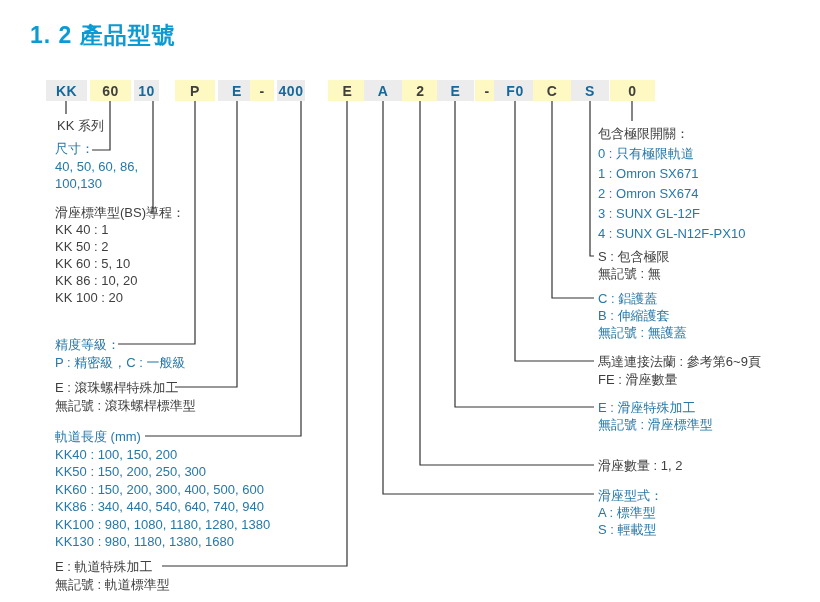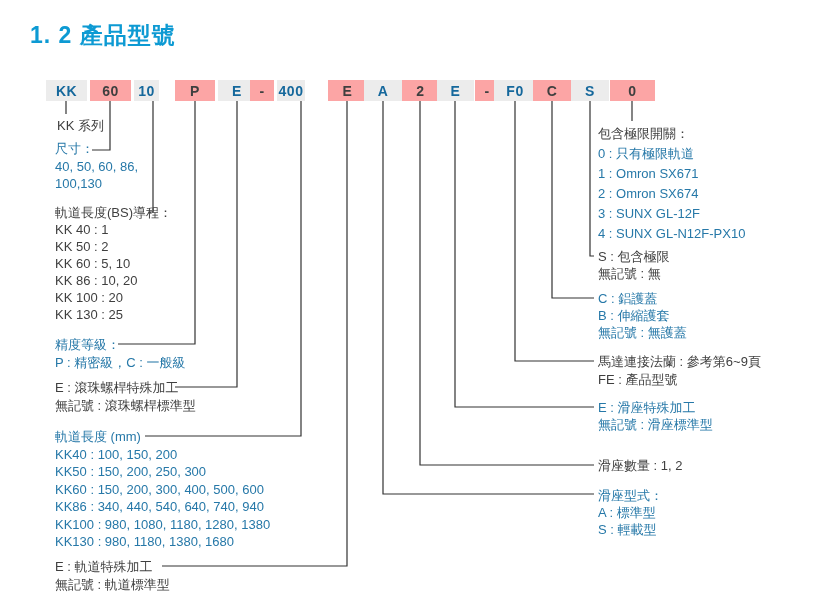--- a/index.html
+++ b/index.html
@@ -11,21 +11,21 @@
   .page-title{
     position:absolute;left:18px;top:8px;margin:12px;
     font-size:23px;font-weight:bold;color:#0d9ad3;letter-spacing:1px;white-space:nowrap;
   }
   .code-row{position:absolute;top:80px;left:0;height:21px;width:820px;}
   .seg{
     position:absolute;top:0;height:21px;display:flex;align-items:center;justify-content:center;
     font-size:14px;font-weight:bold;color:#15689c;letter-spacing:0.5px;
   }
   .seg.light{background:#ececec;}
-  .seg.dark{background:#fca5a5;}
+  .seg.dark{background:#fef9c3;}
   svg.lines{position:absolute;left:0;top:0;pointer-events:none;}
   .blk{position:absolute;font-size:13px;line-height:17px;white-space:nowrap;}
   .blk.lh175{line-height:17.5px;}
   .blk.lh20{line-height:20px;}
   .blue{color:#2678a8;}
   .dark{color:#3f3f3f;}
 </style>
 </head>
 <body>
 
@@ -75,27 +75,26 @@
     <div>KK 系列</div>
   </div>
 
   <div class="blk blue lh175" style="left:55px;top:140px">
     <div>尺寸：</div>
     <div>40, 50, 60, 86,</div>
     <div>100,130</div>
   </div>
 
   <div class="blk dark" style="left:55px;top:204px">
-    <div>軌道長度(BS)導程：</div>
+    <div>滑座標準型(BS)導程：</div>
     <div>KK 40 : 1</div>
     <div>KK 50 : 2</div>
     <div>KK 60 : 5, 10</div>
     <div>KK 86 : 10, 20</div>
     <div>KK 100 : 20</div>
-    <div>KK 130 : 25</div>
   </div>
 
   <div class="blk blue lh175" style="left:55px;top:336px">
     <div>精度等級：</div>
     <div>P : 精密級，C : 一般級</div>
   </div>
 
   <div class="blk dark lh175" style="left:55px;top:379px">
     <div>E : 滾珠螺桿特殊加工</div>
     <div>無記號 : 滾珠螺桿標準型</div>
@@ -131,21 +130,21 @@
   </div>
 
   <div class="blk blue" style="left:598px;top:290px">
     <div>C : 鋁護蓋</div>
     <div>B : 伸縮護套</div>
     <div>無記號 : 無護蓋</div>
   </div>
 
   <div class="blk dark lh175" style="left:598px;top:353px">
     <div>馬達連接法蘭 : 參考第6~9頁</div>
-    <div>FE : 產品型號</div>
+    <div>FE : 滑座數量</div>
   </div>
 
   <div class="blk blue" style="left:598px;top:399px">
     <div>E : 滑座特殊加工</div>
     <div>無記號 : 滑座標準型</div>
   </div>
 
   <div class="blk dark" style="left:598px;top:457px">
     <div>滑座數量 : 1, 2</div>
   </div>

